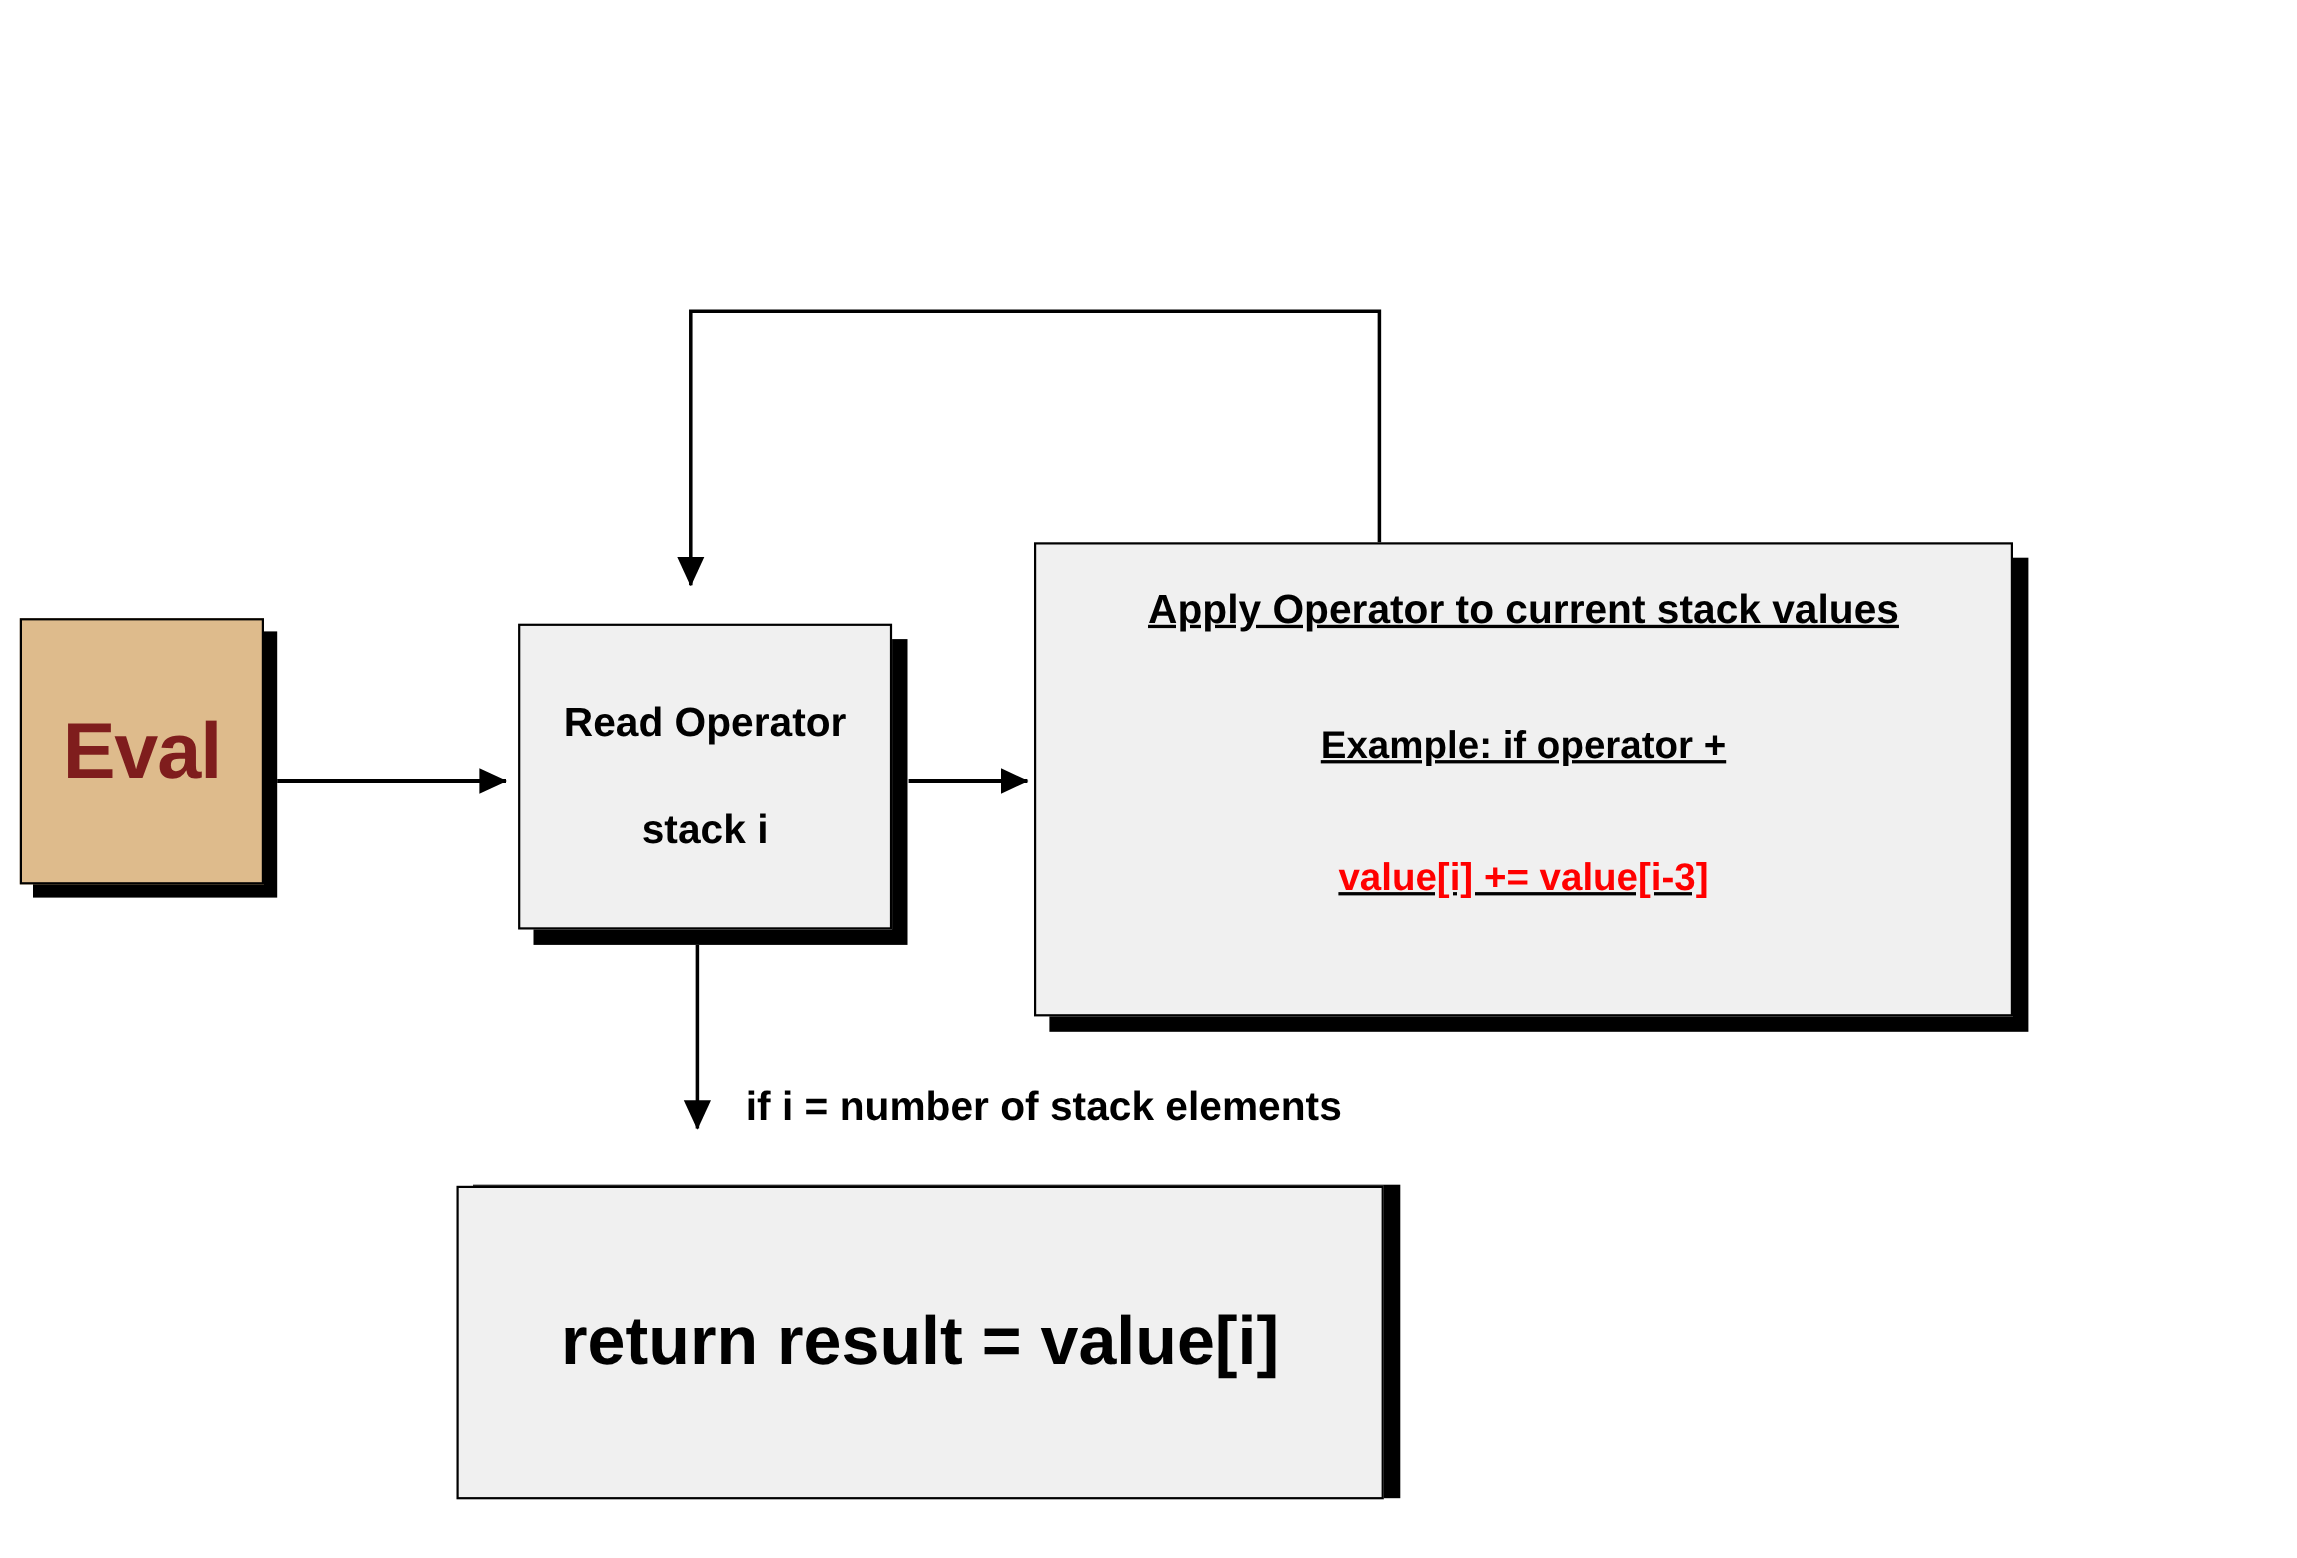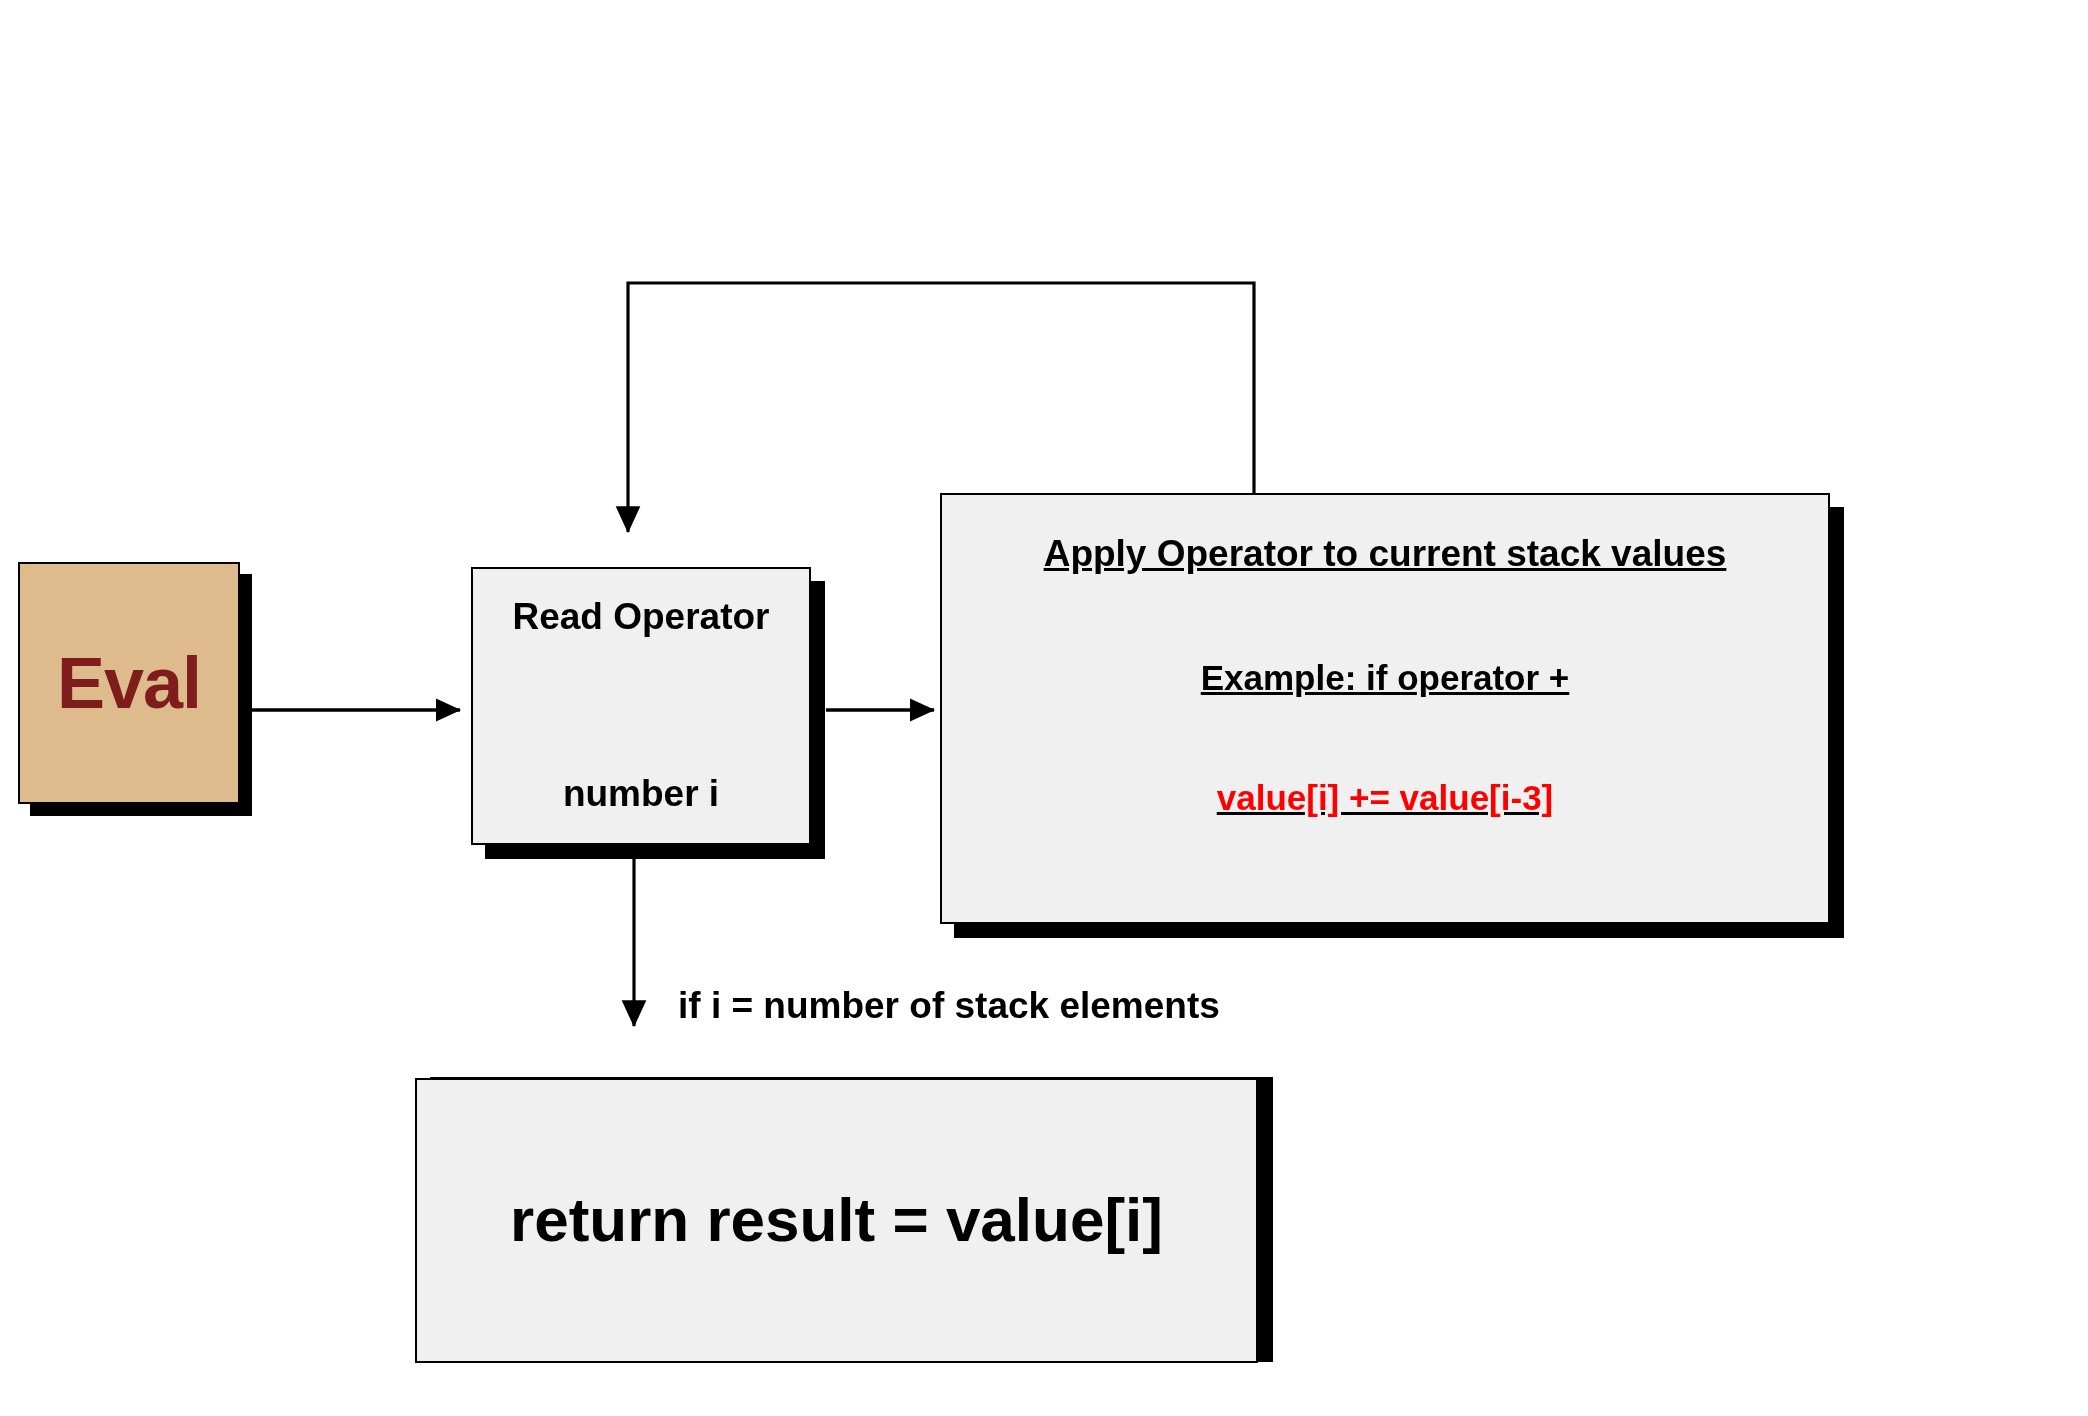--- a/index.html
+++ b/index.html
@@ -57,21 +57,20 @@
   }
 
   
   #node-read {
     left: 471px;
     top: 567px;
     width: 340px;
     height: 278px;
     background: #f0f0f0;
     padding: 18px 10px;
-    gap: 40px;
   }
   #node-read .line1 {
     font-size: 37px;
     font-weight: bold;
     color: #000000;
     line-height: 1.1;
   }
   #node-read .spacer {
     height: 56px;
   }
@@ -181,21 +180,21 @@
   <div class="shadow" id="shadow-apply"></div>
   <div class="shadow" id="shadow-return"></div>
 
   <div class="node" id="node-eval">
     <div class="node-title">Eval</div>
   </div>
 
   <div class="node" id="node-read">
     <div class="line1">Read Operator</div>
     <div class="spacer"></div>
-    <div class="line2">number i</div>
+    <div class="line2">stack i</div>
   </div>
 
   <div class="node" id="node-apply">
     <div class="line1">Apply Operator to current stack values</div>
     <div class="line2">Example: if operator +</div>
     <div class="line3">value[i] += value[i-3]</div>
   </div>
 
   <div class="node" id="node-return">
     <div class="line1">return result = value[i]</div>

